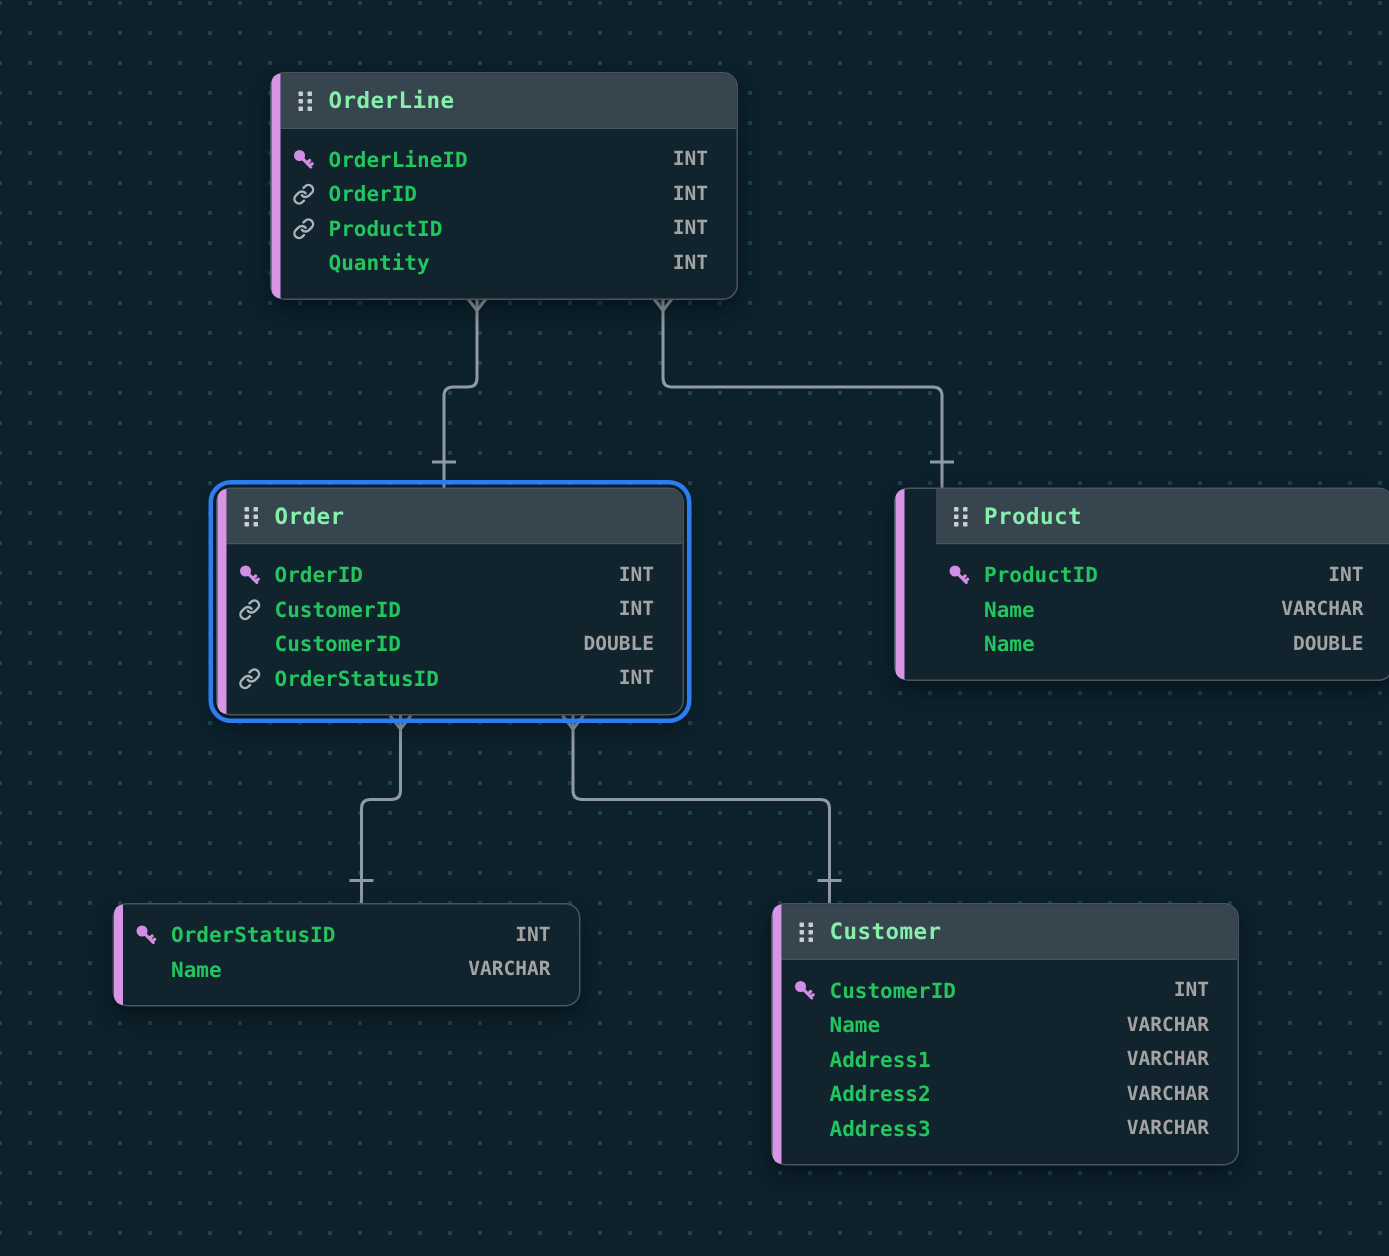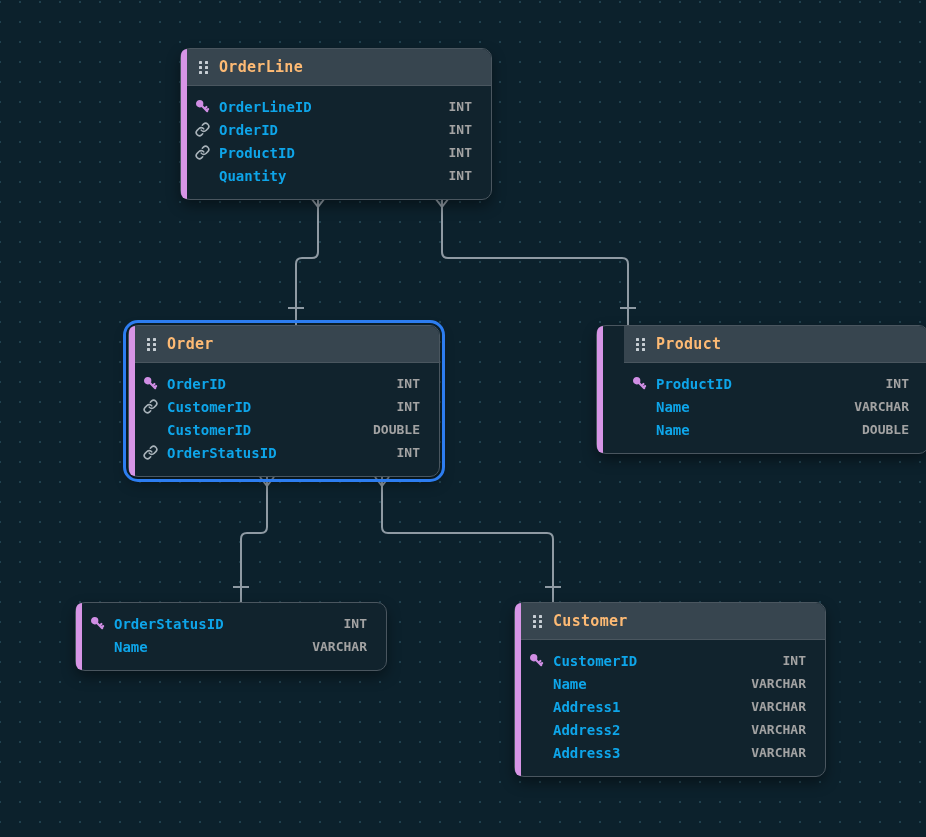--- a/index.html
+++ b/index.html
@@ -25,48 +25,49 @@
     border-radius:10px;
     box-shadow:0 6px 14px rgba(0,0,0,.4);
   }
   .table-card::before {
     content:""; position:absolute; left:0; top:0; bottom:0; width:6px;
     background:#d795e6; border-radius:9px 0 0 9px;
   }
   .table-card.selected {
     outline:3px solid #2d7df0;
     outline-offset:2px;
+    margin-left:16px;
   }
   #card-orderline   { left:180px; top:48px;  }
   #card-order       { left:128px; top:325px; }
   #card-product     { left:596px; top:325px;padding-left:21px; }
   #card-orderstatus { left:75px;  top:602px; }
   #card-customer    { left:514px; top:602px; }
 
   .t-header {
     display:flex; align-items:center; gap:11px;
     height:36px; margin-left:6px;
     background:#37454f;
     border-radius:0 9px 0 0;
     border-bottom:1px solid #4a565f;
     padding:0 12px 0 12px;
   }
   .grip { display:grid; grid-template-columns:3px 3px; gap:2px 3px; }
   .grip i { width:3px; height:3px; background:#c7ced4; border-radius:0.5px; }
   .t-title {
-    color:#fdba74; font-size:15px; font-weight:700; letter-spacing:.3px;
+    color:#86efac; font-size:15px; font-weight:700; letter-spacing:.3px;
   }
   .t-body { padding:9px 0 12px 6px; }
   .t-row {
     display:flex; align-items:center;
     height:23px; padding:0 19px 0 8px;
   }
   .f-icon { width:15px; height:15px; margin-right:9px; flex:0 0 15px; display:inline-flex; }
   .f-icon svg { width:15px; height:15px; }
-  .f-name { color:#0ea5e9; font-size:14px; font-weight:700; }
+  .f-name { color:#22c55e; font-size:14px; font-weight:700; }
   .f-type { margin-left:auto; color:#a3a3a3; font-size:13px; font-weight:700; }
 </style>
 </head>
 <body>
 
 <div id="canvas">
 
   <svg id="wires" width="926" height="837" viewBox="0 0 926 837" xmlns="http://www.w3.org/2000/svg">
     <g>
       <path d="M318,198 V252 Q318,258 312,258 H302 Q296,258 296,264 V326"></path>

